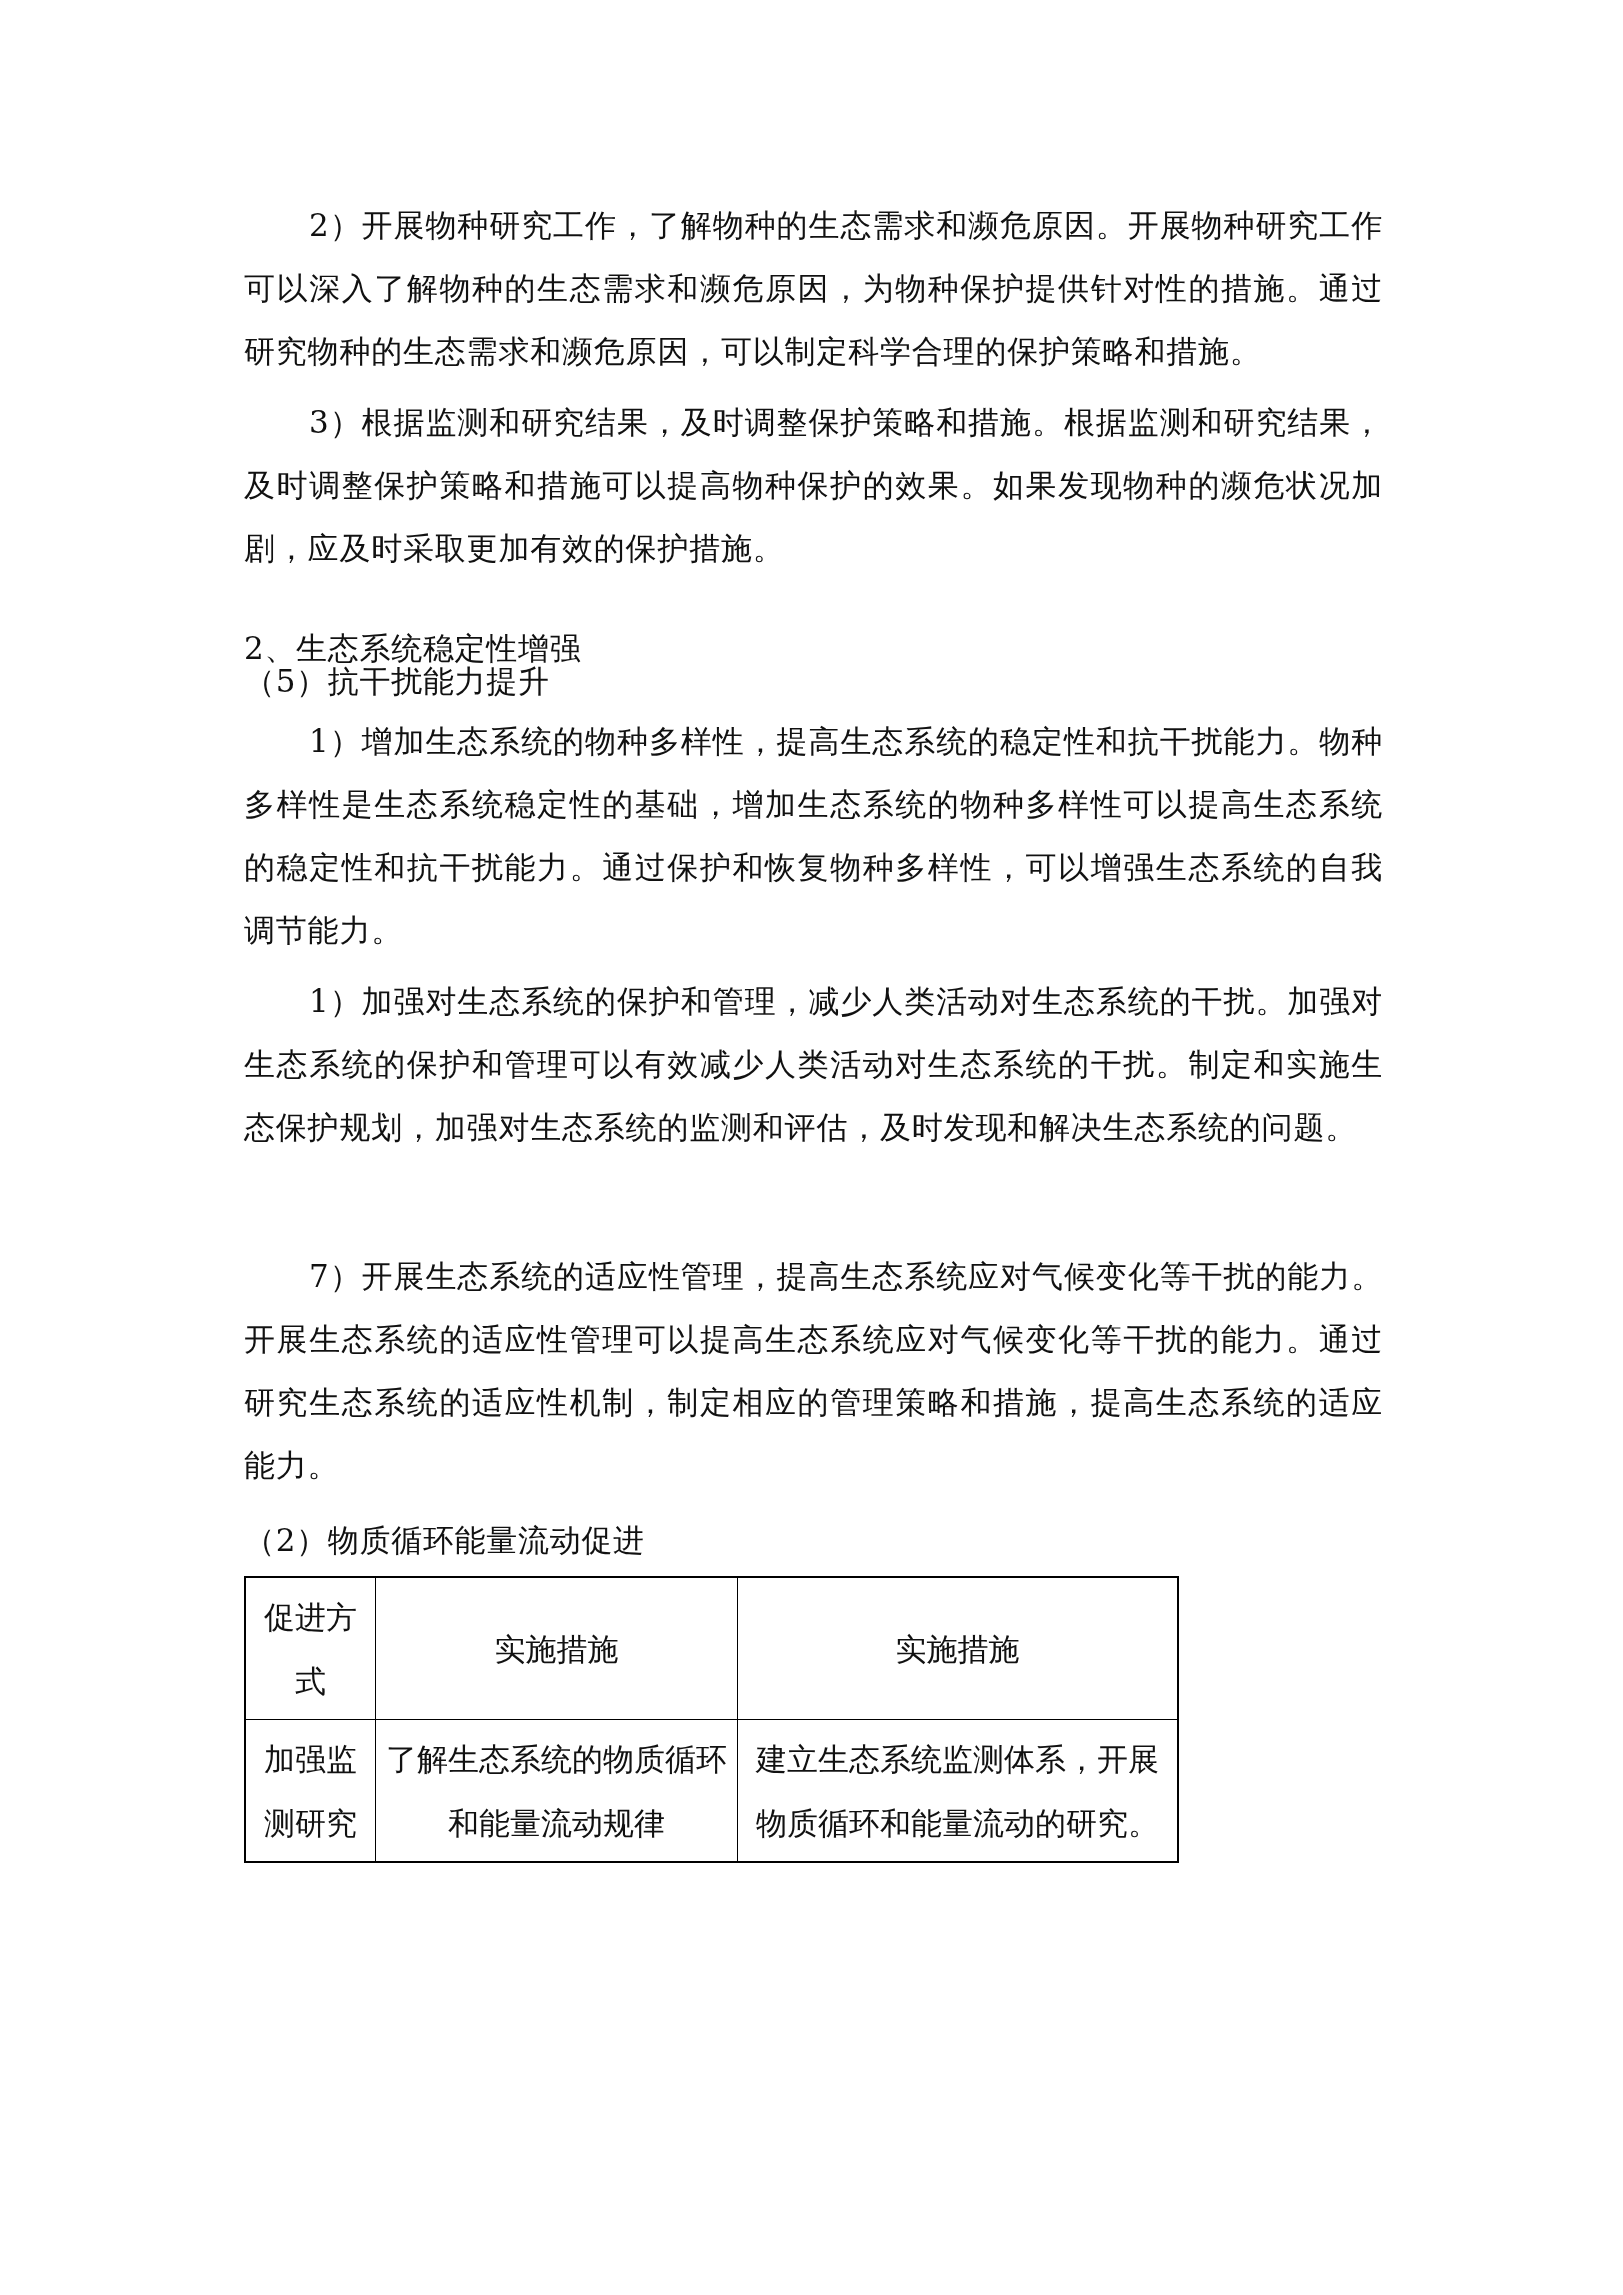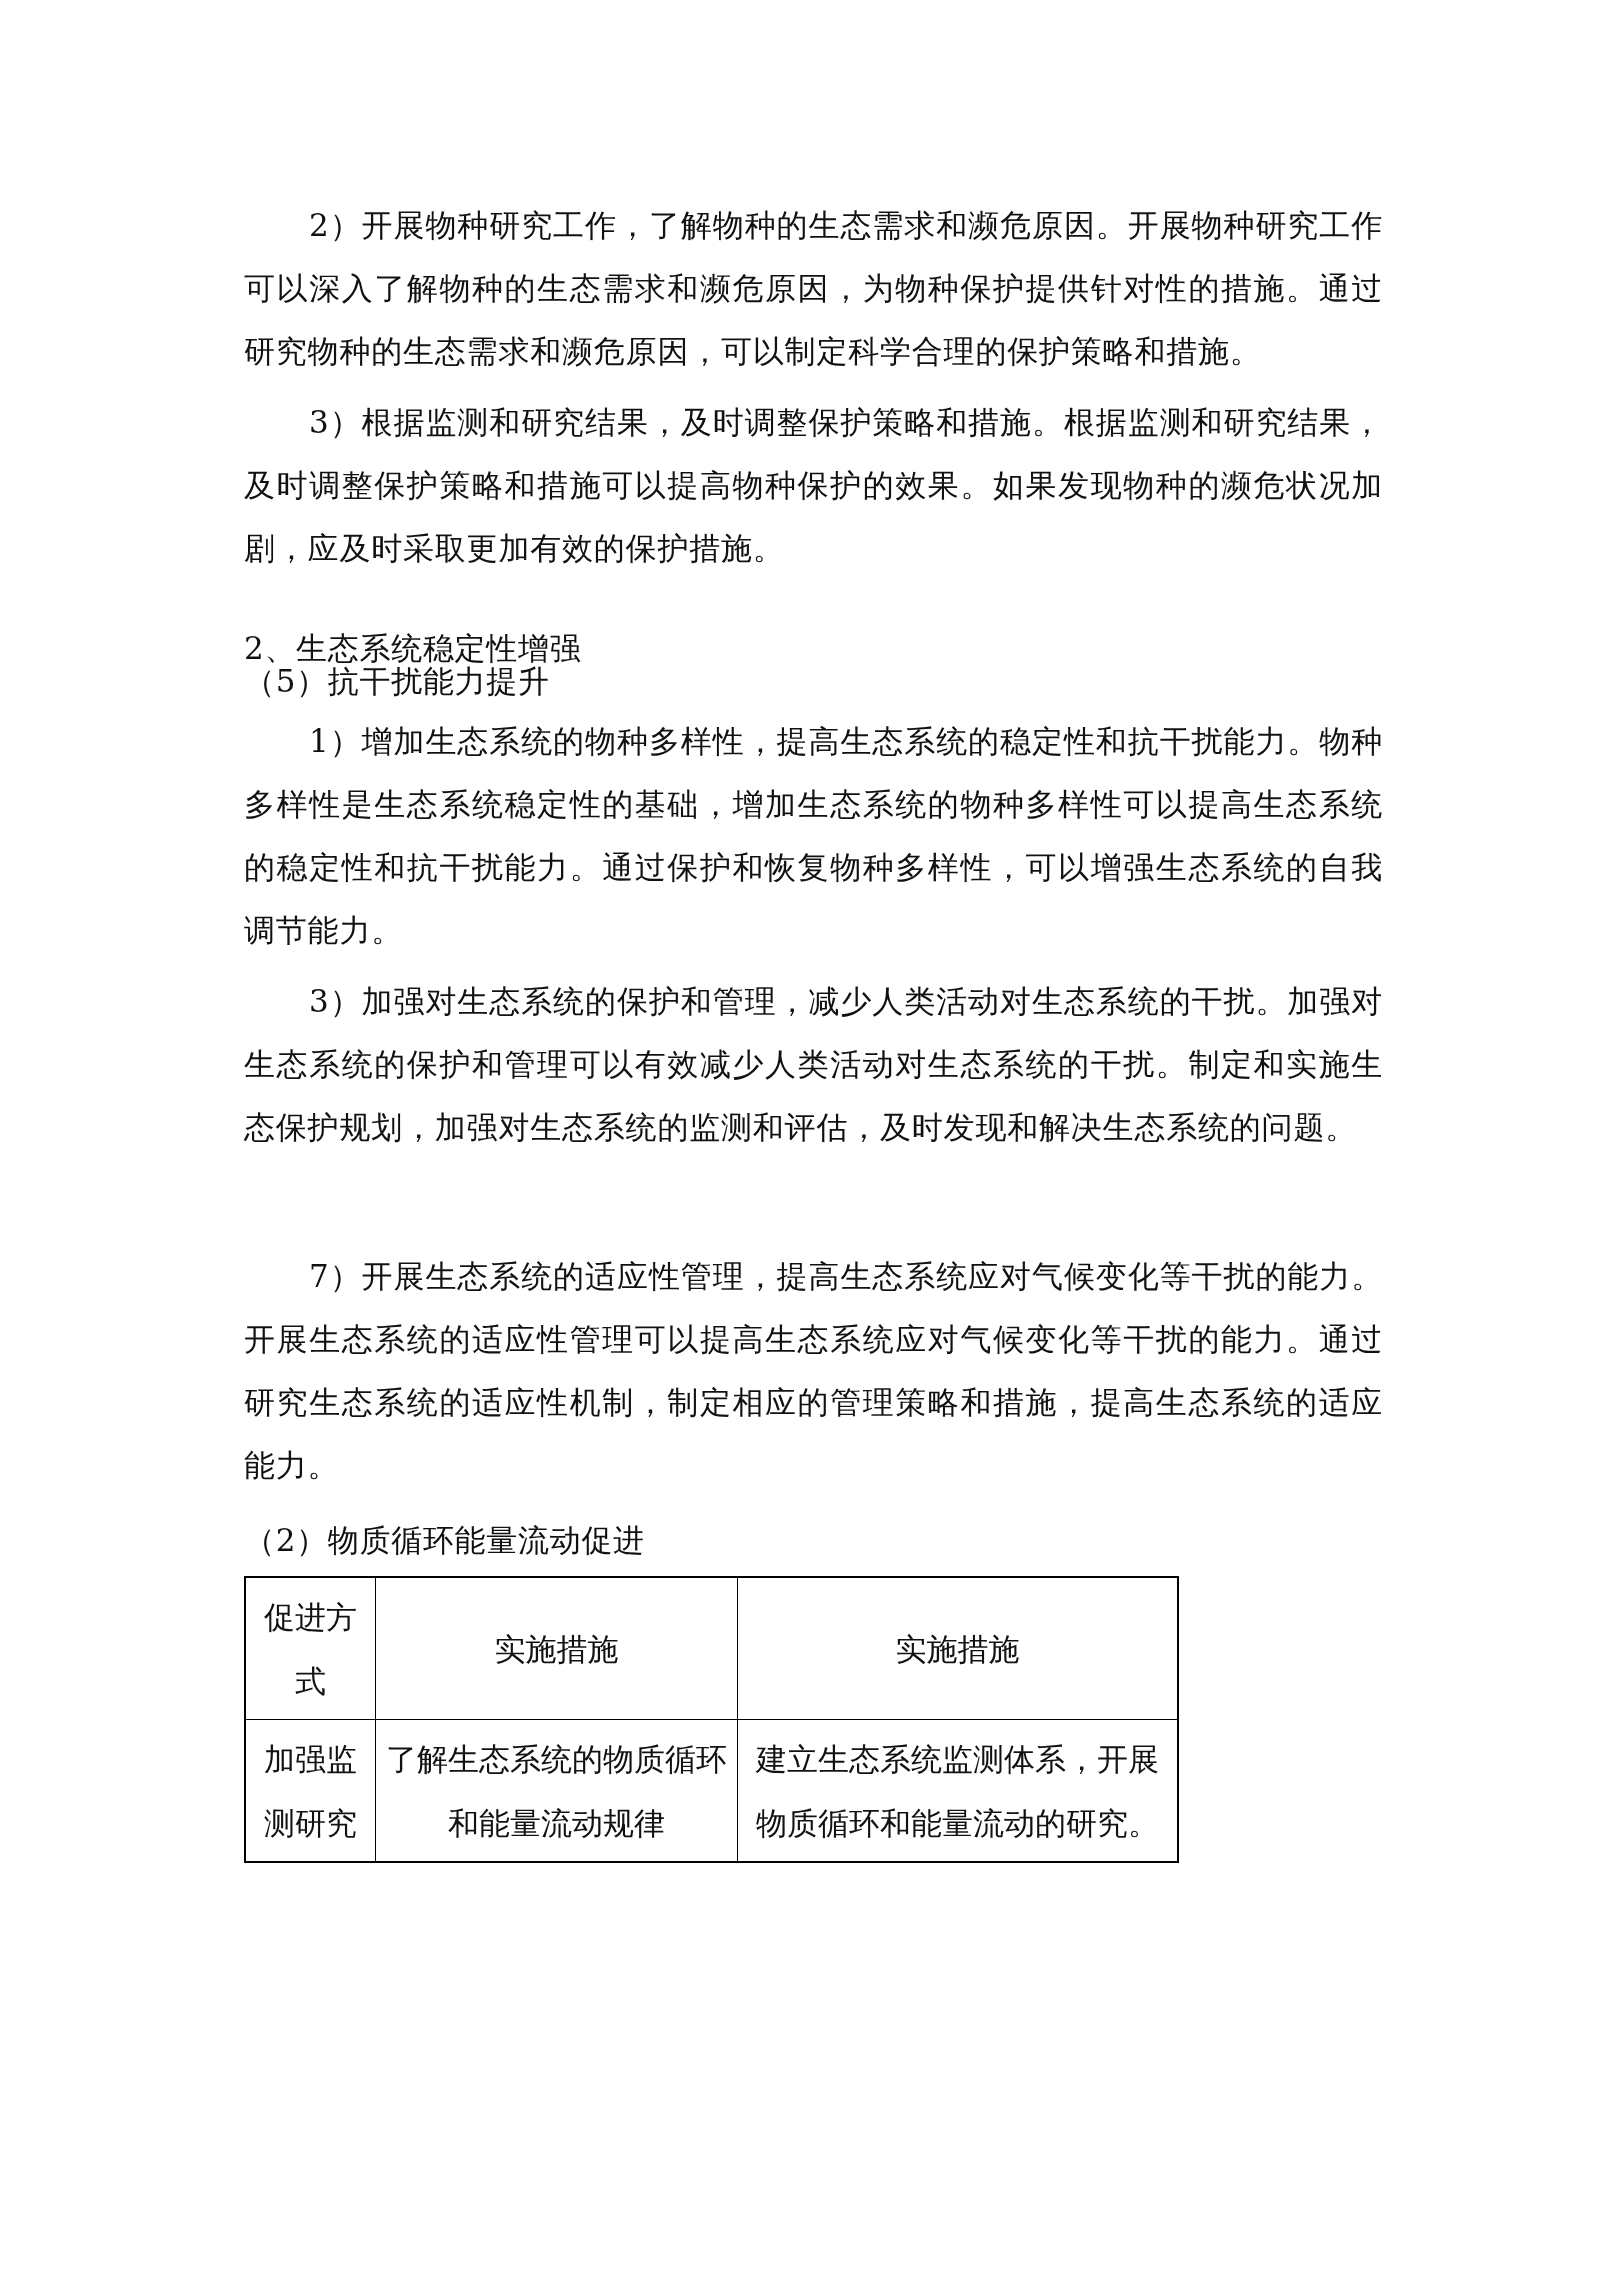--- a/index.html
+++ b/index.html
@@ -21,21 +21,21 @@
   </style>
 </head>
 <body>
 
 <div class="page">
   <p class="p indent" style="top:194px;">2）开展物种研究工作，了解物种的生态需求和濒危原因。开展物种研究工作可以深入了解物种的生态需求和濒危原因，为物种保护提供针对性的措施。通过研究物种的生态需求和濒危原因，可以制定科学合理的保护策略和措施。</p>
   <p class="p indent" style="top:391px;">3）根据监测和研究结果，及时调整保护策略和措施。根据监测和研究结果，及时调整保护策略和措施可以提高物种保护的效果。如果发现物种的濒危状况加剧，应及时采取更加有效的保护措施。</p>
   <p class="h" style="top:605px;margin-top:24px;">2、生态系统稳定性增强</p>
   <p class="h" style="top:662px;">（5）抗干扰能力提升</p>
   <p class="p indent" style="top:710px;">1）增加生态系统的物种多样性，提高生态系统的稳定性和抗干扰能力。物种多样性是生态系统稳定性的基础，增加生态系统的物种多样性可以提高生态系统的稳定性和抗干扰能力。通过保护和恢复物种多样性，可以增强生态系统的自我调节能力。</p>
-  <p class="p indent" style="top:970px;">3）加强对生态系统的保护和管理，减少人类活动对生态系统的干扰。加强对生态系统的保护和管理可以有效减少人类活动对生态系统的干扰。制定和实施生态保护规划，加强对生态系统的监测和评估，及时发现和解决生态系统的问题。</p>
+  <p class="p indent" style="top:970px;">1）加强对生态系统的保护和管理，减少人类活动对生态系统的干扰。加强对生态系统的保护和管理可以有效减少人类活动对生态系统的干扰。制定和实施生态保护规划，加强对生态系统的监测和评估，及时发现和解决生态系统的问题。</p>
   <p class="p indent" style="top:1245px;">7）开展生态系统的适应性管理，提高生态系统应对气候变化等干扰的能力。开展生态系统的适应性管理可以提高生态系统应对气候变化等干扰的能力。通过研究生态系统的适应性机制，制定相应的管理策略和措施，提高生态系统的适应能力。</p>
   <p class="h" style="top:1521px;">（2）物质循环能量流动促进</p>
 
   <table>
     <tbody>
         <tr class="head">
       <td class="c1">促进方式</td>
       <td class="c2">实施措施</td>
       <td>实施措施</td>
     </tr>

